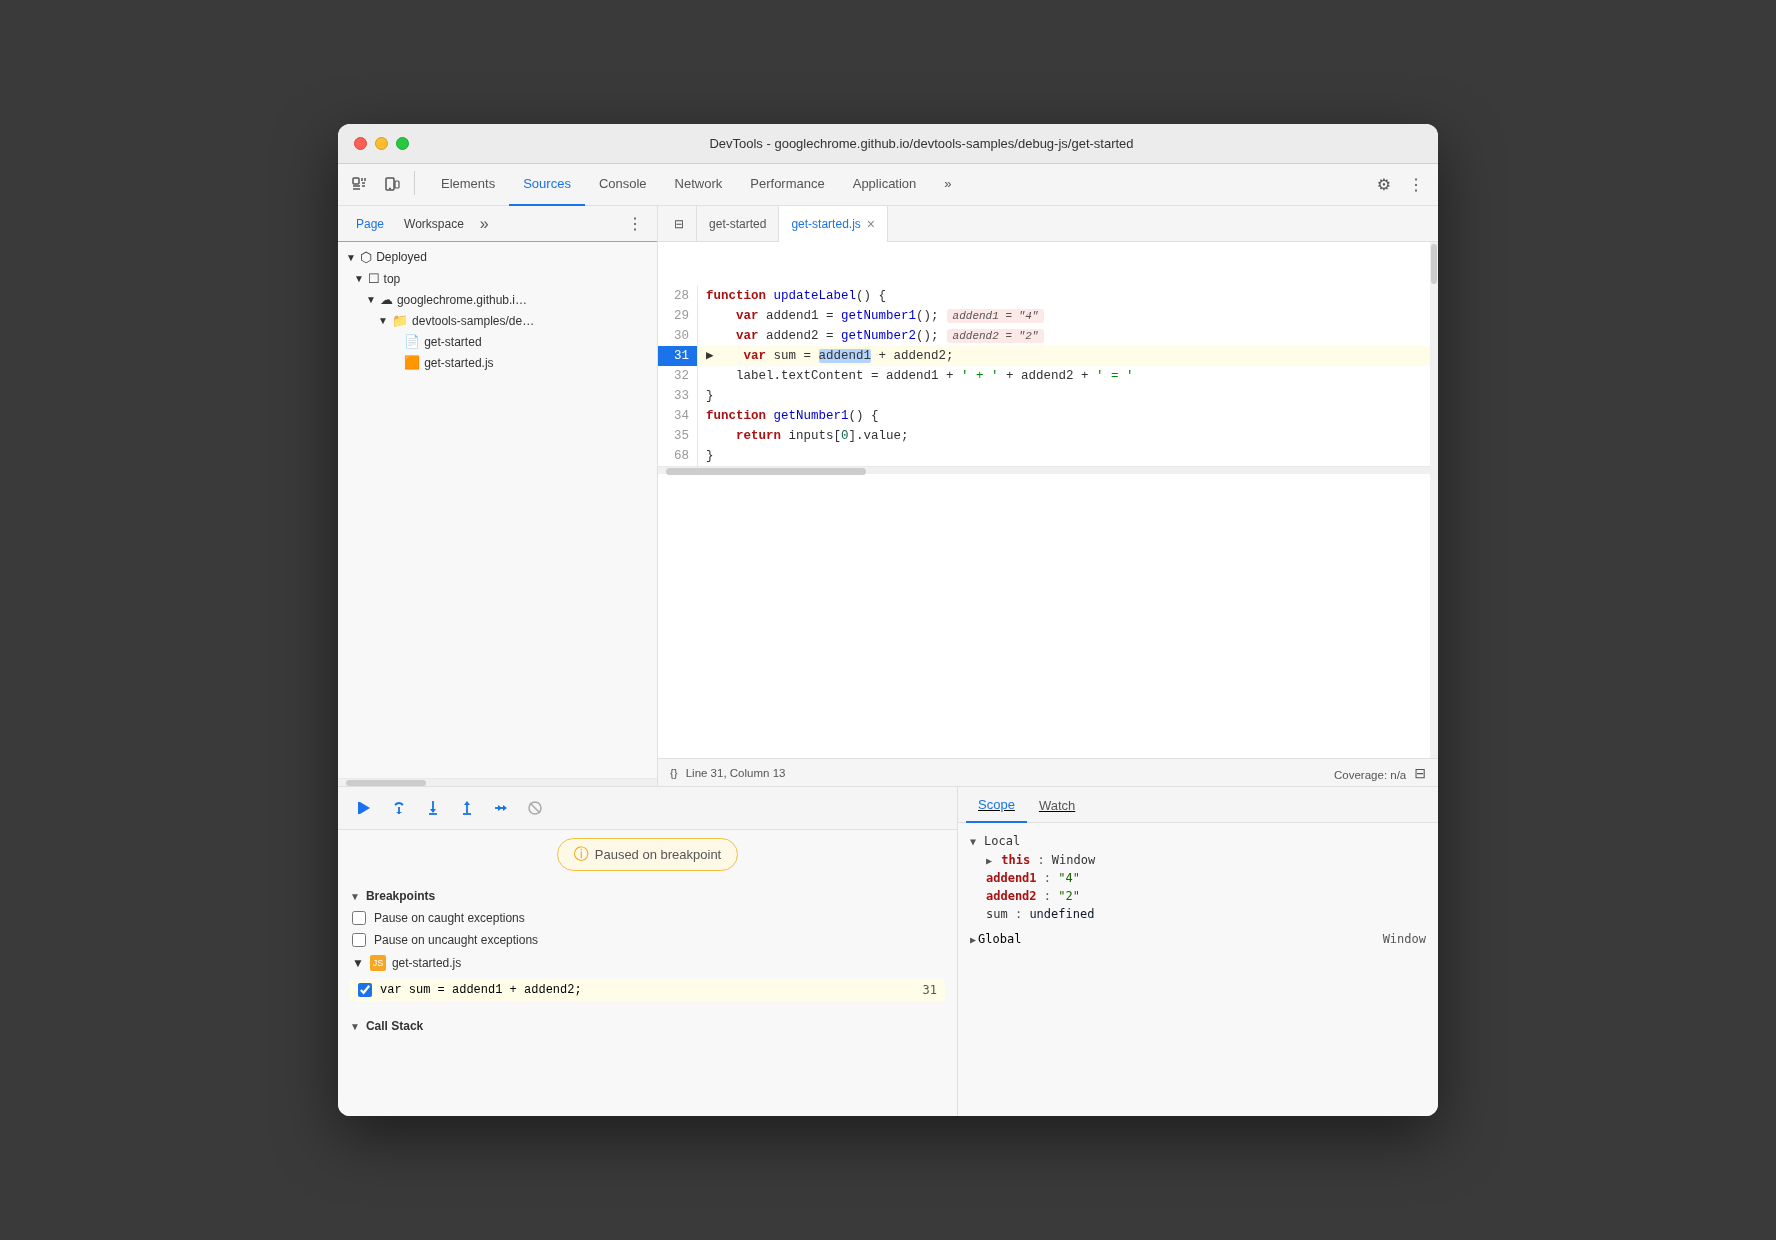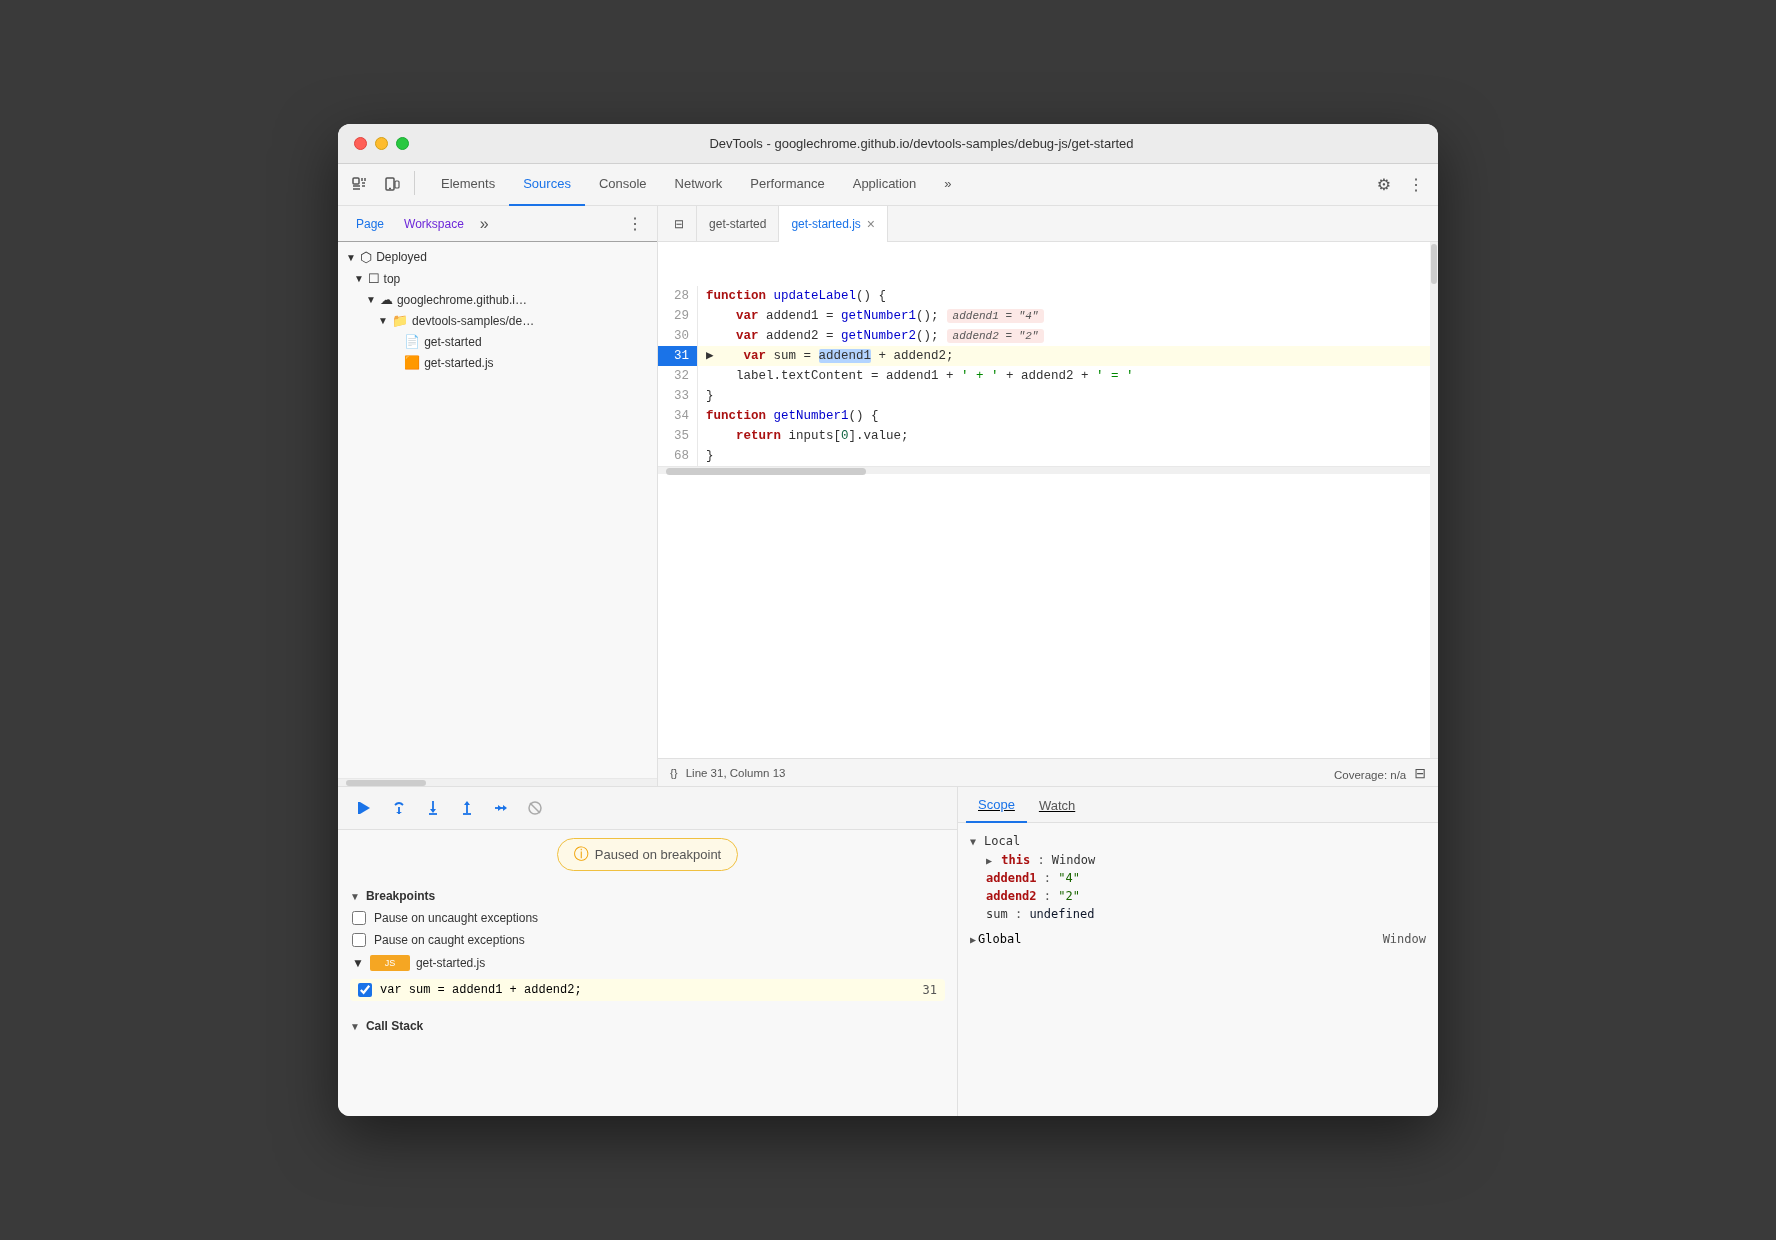--- a/index.html
+++ b/index.html
@@ -124,21 +124,21 @@
       height: 36px;
       background: #f5f5f5;
     }
     .sidebar-tab {
       padding: 0 10px;
       height: 36px;
       display: flex;
       align-items: center;
       font-size: 12px;
       cursor: pointer;
-      color: #6d28d9;
+      color: #404040;
     }
     .sidebar-tab.active { color: #1a73e8; font-weight: 500; }
     .sidebar-tab-more {
       display: flex;
       align-items: center;
       gap: 4px;
       padding: 0 6px;
       cursor: pointer;
       color: #555;
     }
@@ -361,21 +361,21 @@
     }
     .breakpoints-file {
       display: flex;
       align-items: center;
       gap: 6px;
       padding: 4px 2px;
       font-size: 12px;
       color: #333;
     }
     .breakpoints-file .file-icon {
-      width: 40px;
+      width: 16px;
       height: 16px;
       background: #f5a623;
       border-radius: 2px;
       display: flex;
       align-items: center;
       justify-content: center;
       font-size: 9px;
       color: white;
     }
     .breakpoint-line {
@@ -746,25 +746,25 @@
         <span>Paused on breakpoint</span>
       </div>
 
       <div class="debug-section">
         <div class="section-header">
           <span class="arrow">▼</span>
           <span>Breakpoints</span>
         </div>
         <div class="checkbox-item">
           <input type="checkbox" style="">
-          <span>Pause on uncaught exceptions</span>
+          <span>Pause on caught exceptions</span>
         </div>
         <div class="checkbox-item">
           <input type="checkbox" style="">
-          <span>Pause on caught exceptions</span>
+          <span>Pause on uncaught exceptions</span>
         </div>
 
         <div class="breakpoints-file">
           <span class="arrow">▼</span>
           <span class="file-icon">JS</span>
           <span>get-started.js</span>
         </div>
         <div class="breakpoint-line">
           <input type="checkbox" class="bp-checkbox" checked="" style="">
           <code>var sum = addend1 + addend2;</code>

